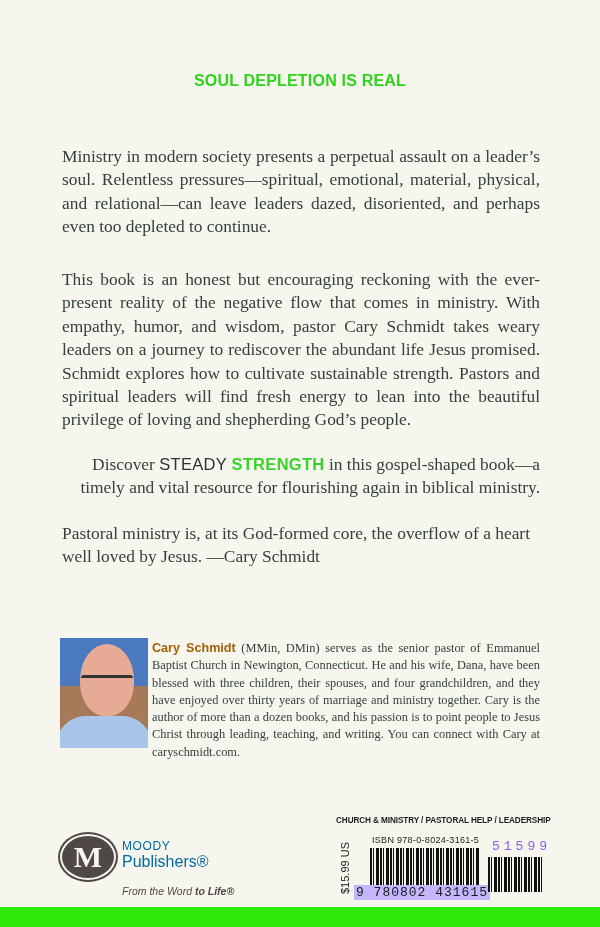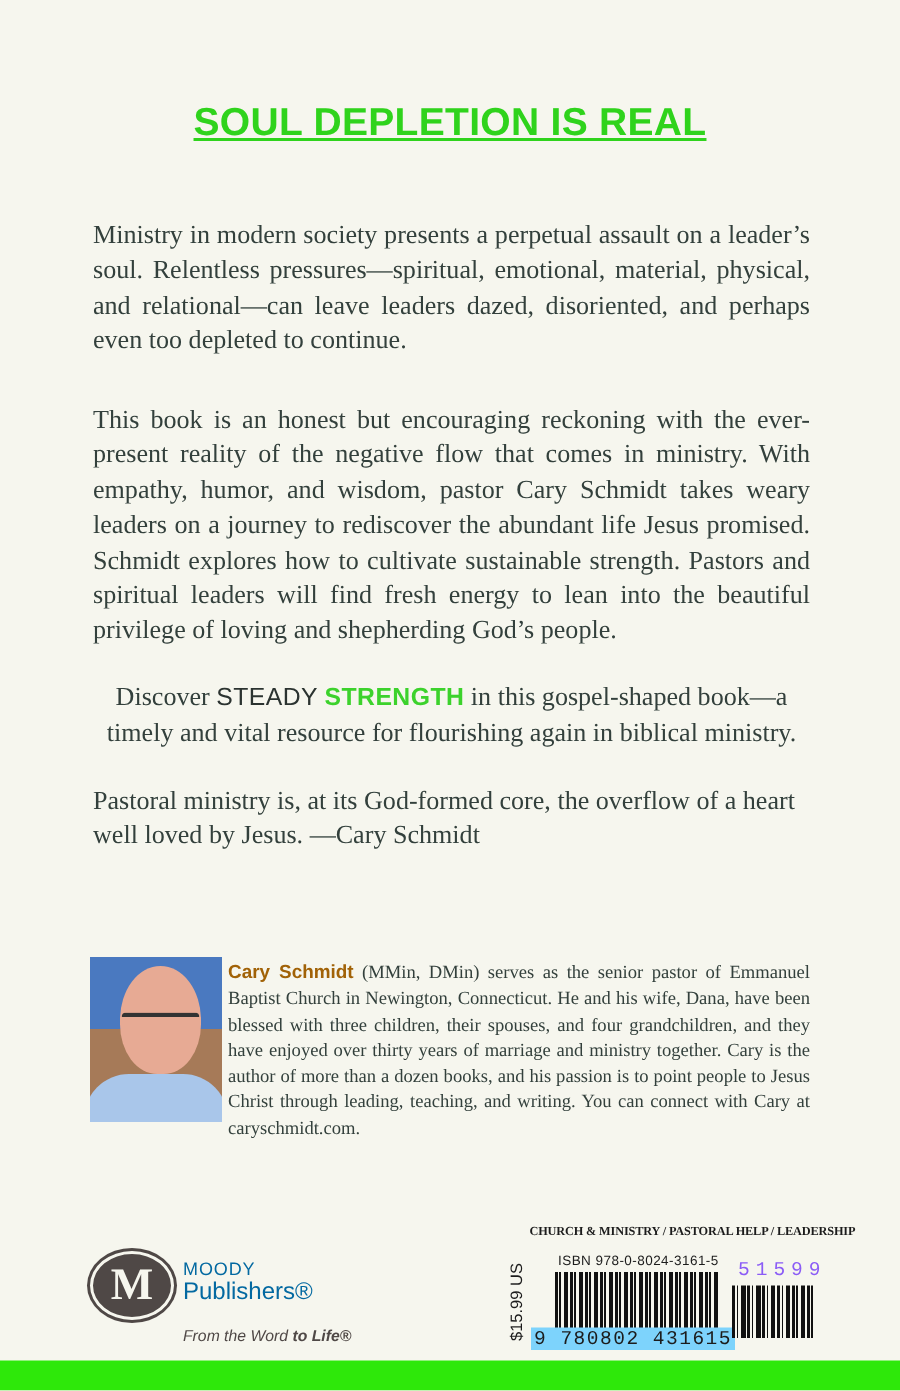--- a/index.html
+++ b/index.html
@@ -8,30 +8,30 @@
     background:#f6f6ee;
     position:relative;
     font-family:"Liberation Serif", "DejaVu Serif", serif;
     color:#2e3a36;
   }
   .headline {
     position:absolute; left:0; top:64px; width:600px;
     text-align:center;
     font-family:"Liberation Sans", "DejaVu Sans", sans-serif;
     font-weight:bold; color:#2fd31c;
-    font-size:26px; letter-spacing:0.2px; line-height:34px;text-decoration:underline;
+    font-size:16px; letter-spacing:0.2px; line-height:34px;
   }
   .body-text {
     position:absolute; left:62px; width:478px;
     font-size:17.4px; line-height:23.4px;
     text-align:justify; color:#33403c;
   }
   #p1 { top:145px; }
   #p2 { top:268px; }
-  #p3 { top:453px; text-align:center; }
+  #p3 { top:453px; text-align:right; }
   #quote { top:522px; text-align:left; }
   .sans-strong {
     font-family:"Liberation Sans", "DejaVu Sans", sans-serif;
     font-weight:bold; font-size:16.5px; letter-spacing:0.3px;
   }
   .steady { color:#2b3330; font-weight:normal; }
   .strength { color:#3cd22c; }
   .photo {
     position:absolute; left:60px; top:638px; width:88px; height:110px;
     overflow:hidden; background:#4a79c0;
@@ -74,22 +74,22 @@
   .pub-name .moody { font-size:12px; letter-spacing:0.6px; display:block; line-height:13px; }
   .pub-name .publishers { font-size:16px; display:block; line-height:18px; }
   .tagline {
     position:absolute; left:122px; top:885px;
     font-family:"Liberation Sans", "DejaVu Sans", sans-serif; font-style:italic;
     font-size:10.5px; color:#4f4846;
   }
   .tagline b { font-weight:bold; }
   .category {
     position:absolute; left:336px; top:816px;
-    font-family:Liberation Serif, serif; font-weight:bold;
-    font-size:8.2px; color:#1c1c1c; letter-spacing:-0.1px;margin-left:17px;
+    font-family:Liberation Sans, sans-serif; font-weight:bold;
+    font-size:8.2px; color:#1c1c1c; letter-spacing:-0.1px;
   }
   .price {
     position:absolute; left:338px; top:838px; width:14px; height:62px;
     font-family:"Liberation Sans", "DejaVu Sans", sans-serif;
     font-size:11px; color:#1c1c1c;
   }
   .price span {
     position:absolute; left:-24px; top:24px; width:62px; text-align:center;
     transform:rotate(-90deg); display:block; white-space:nowrap;
   }
@@ -100,21 +100,21 @@
   }
   .barcode { position:absolute; top:848px; height:44px; }
   .bars { position:absolute; left:0; top:0; width:100%; height:100%;
     background:repeating-linear-gradient(90deg,#111 0 2px,transparent 2px 3px,#111 3px 4px,transparent 4px 6px,#111 6px 9px,transparent 9px 10px);
   }
   .bc-main { left:370px; width:110px; }
   .bc-sup { left:488px; width:56px; top:857px; height:35px; }
   .bc-digits {
     position:absolute; left:354px; top:885px;
     font-family:"Liberation Mono", "DejaVu Sans Mono", monospace;
-    font-size:13px; color:#1c1c1c; background:#7dd3fc; padding:0 2px; letter-spacing:1px;
+    font-size:13px; color:#1c1c1c; background:#c4b5fd; padding:0 2px; letter-spacing:1px;
   }
   .bc-sup-digits {
     position:absolute; left:492px; top:839px;
     font-family:"Liberation Mono", "DejaVu Sans Mono", monospace;
     font-size:13px; color:#8b5cf6; letter-spacing:4px;
   }
   .green-bar {
     position:absolute; left:0; top:907px; width:600px; height:20px; background:#2ee80a;
   }
 </style>

